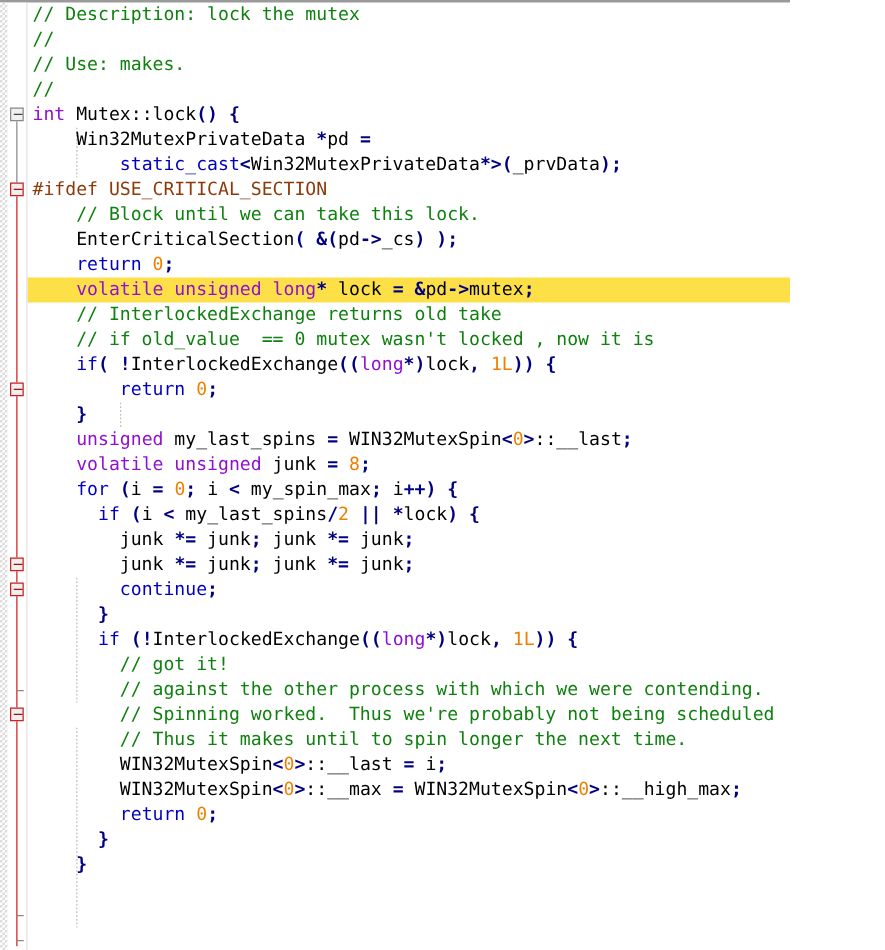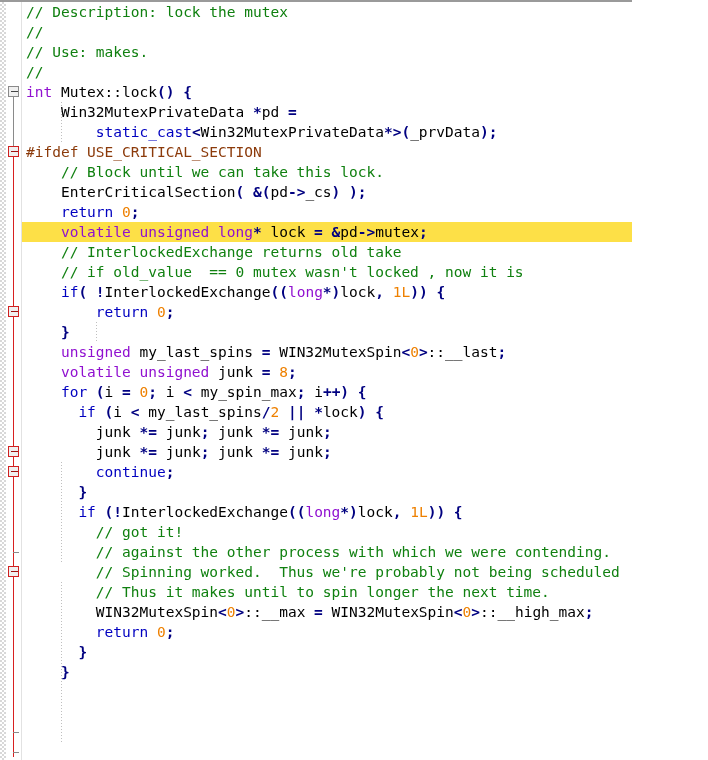--- a/index.html
+++ b/index.html
@@ -168,20 +168,21 @@
       <div class="line"><span class="txt"><span class="pl">      </span><span class="kw">if</span><span class="pl"> </span><span class="op">(</span><span class="pl">i </span><span class="op">&lt;</span><span class="pl"> my_last_spins</span><span class="op">/</span><span class="num">2</span><span class="pl"> </span><span class="op">||</span><span class="pl"> </span><span class="op">*</span><span class="pl">lock</span><span class="op">)</span><span class="pl"> </span><span class="op">{</span></span></div>
       <div class="line"><span class="txt"><span class="pl">        junk </span><span class="op">*=</span><span class="pl"> junk</span><span class="op">;</span><span class="pl"> junk </span><span class="op">*=</span><span class="pl"> junk</span><span class="op">;</span></span></div>
       <div class="line"><span class="txt"><span class="pl">        junk </span><span class="op">*=</span><span class="pl"> junk</span><span class="op">;</span><span class="pl"> junk </span><span class="op">*=</span><span class="pl"> junk</span><span class="op">;</span></span></div>
       <div class="line"><span class="txt"><span class="pl">        </span><span class="kw">continue</span><span class="op">;</span></span></div>
       <div class="line"><span class="txt"><span class="pl">      </span><span class="op">}</span></span></div>
       <div class="line"><span class="txt"><span class="pl">      </span><span class="kw">if</span><span class="pl"> </span><span class="op">(!</span><span class="pl">InterlockedExchange</span><span class="op">((</span><span class="ty">long</span><span class="op">*)</span><span class="pl">lock</span><span class="op">,</span><span class="pl"> </span><span class="num">1L</span><span class="op">))</span><span class="pl"> </span><span class="op">{</span></span></div>
       <div class="line"><span class="txt"><span class="cm">        // got it!</span></span></div>
       <div class="line"><span class="txt"><span class="cm">        // against the other process with which we were contending.</span></span></div>
       <div class="line"><span class="txt"><span class="cm">        // Spinning worked.  Thus we're probably not being scheduled</span></span></div>
       <div class="line"><span class="txt"><span class="cm">        // Thus it makes until to spin longer the next time.</span></span></div>
+      <div class="line"><span class="txt"><span class="pl">        WIN32MutexSpin</span><span class="op">&lt;</span><span class="num">0</span><span class="op">&gt;</span><span class="pl">::__last </span><span class="op">=</span><span class="pl"> i</span><span class="op">;</span></span></div>
       <div class="line"><span class="txt"><span class="pl">        WIN32MutexSpin</span><span class="op">&lt;</span><span class="num">0</span><span class="op">&gt;</span><span class="pl">::__max </span><span class="op">=</span><span class="pl"> WIN32MutexSpin</span><span class="op">&lt;</span><span class="num">0</span><span class="op">&gt;</span><span class="pl">::__high_max</span><span class="op">;</span></span></div>
       <div class="line"><span class="txt"><span class="pl">        </span><span class="kw">return</span><span class="pl"> </span><span class="num">0</span><span class="op">;</span></span></div>
       <div class="line"><span class="txt"><span class="pl">      </span><span class="op">}</span></span></div>
       <div class="line"><span class="txt"><span class="pl">    </span><span class="op">}</span></span></div>
       <div class="guide" style="left: 38.8px; top: 100px; height: 40px;"></div>
       <div class="guide" style="left: 73.6px; top: 320px; height: 20px;"></div>
       <div class="guide" style="left: 38.8px; top: 460px; height: 100px;"></div>
       <div class="guide" style="left: 38.8px; top: 580px; height: 160px;"></div>
     </div>
 

